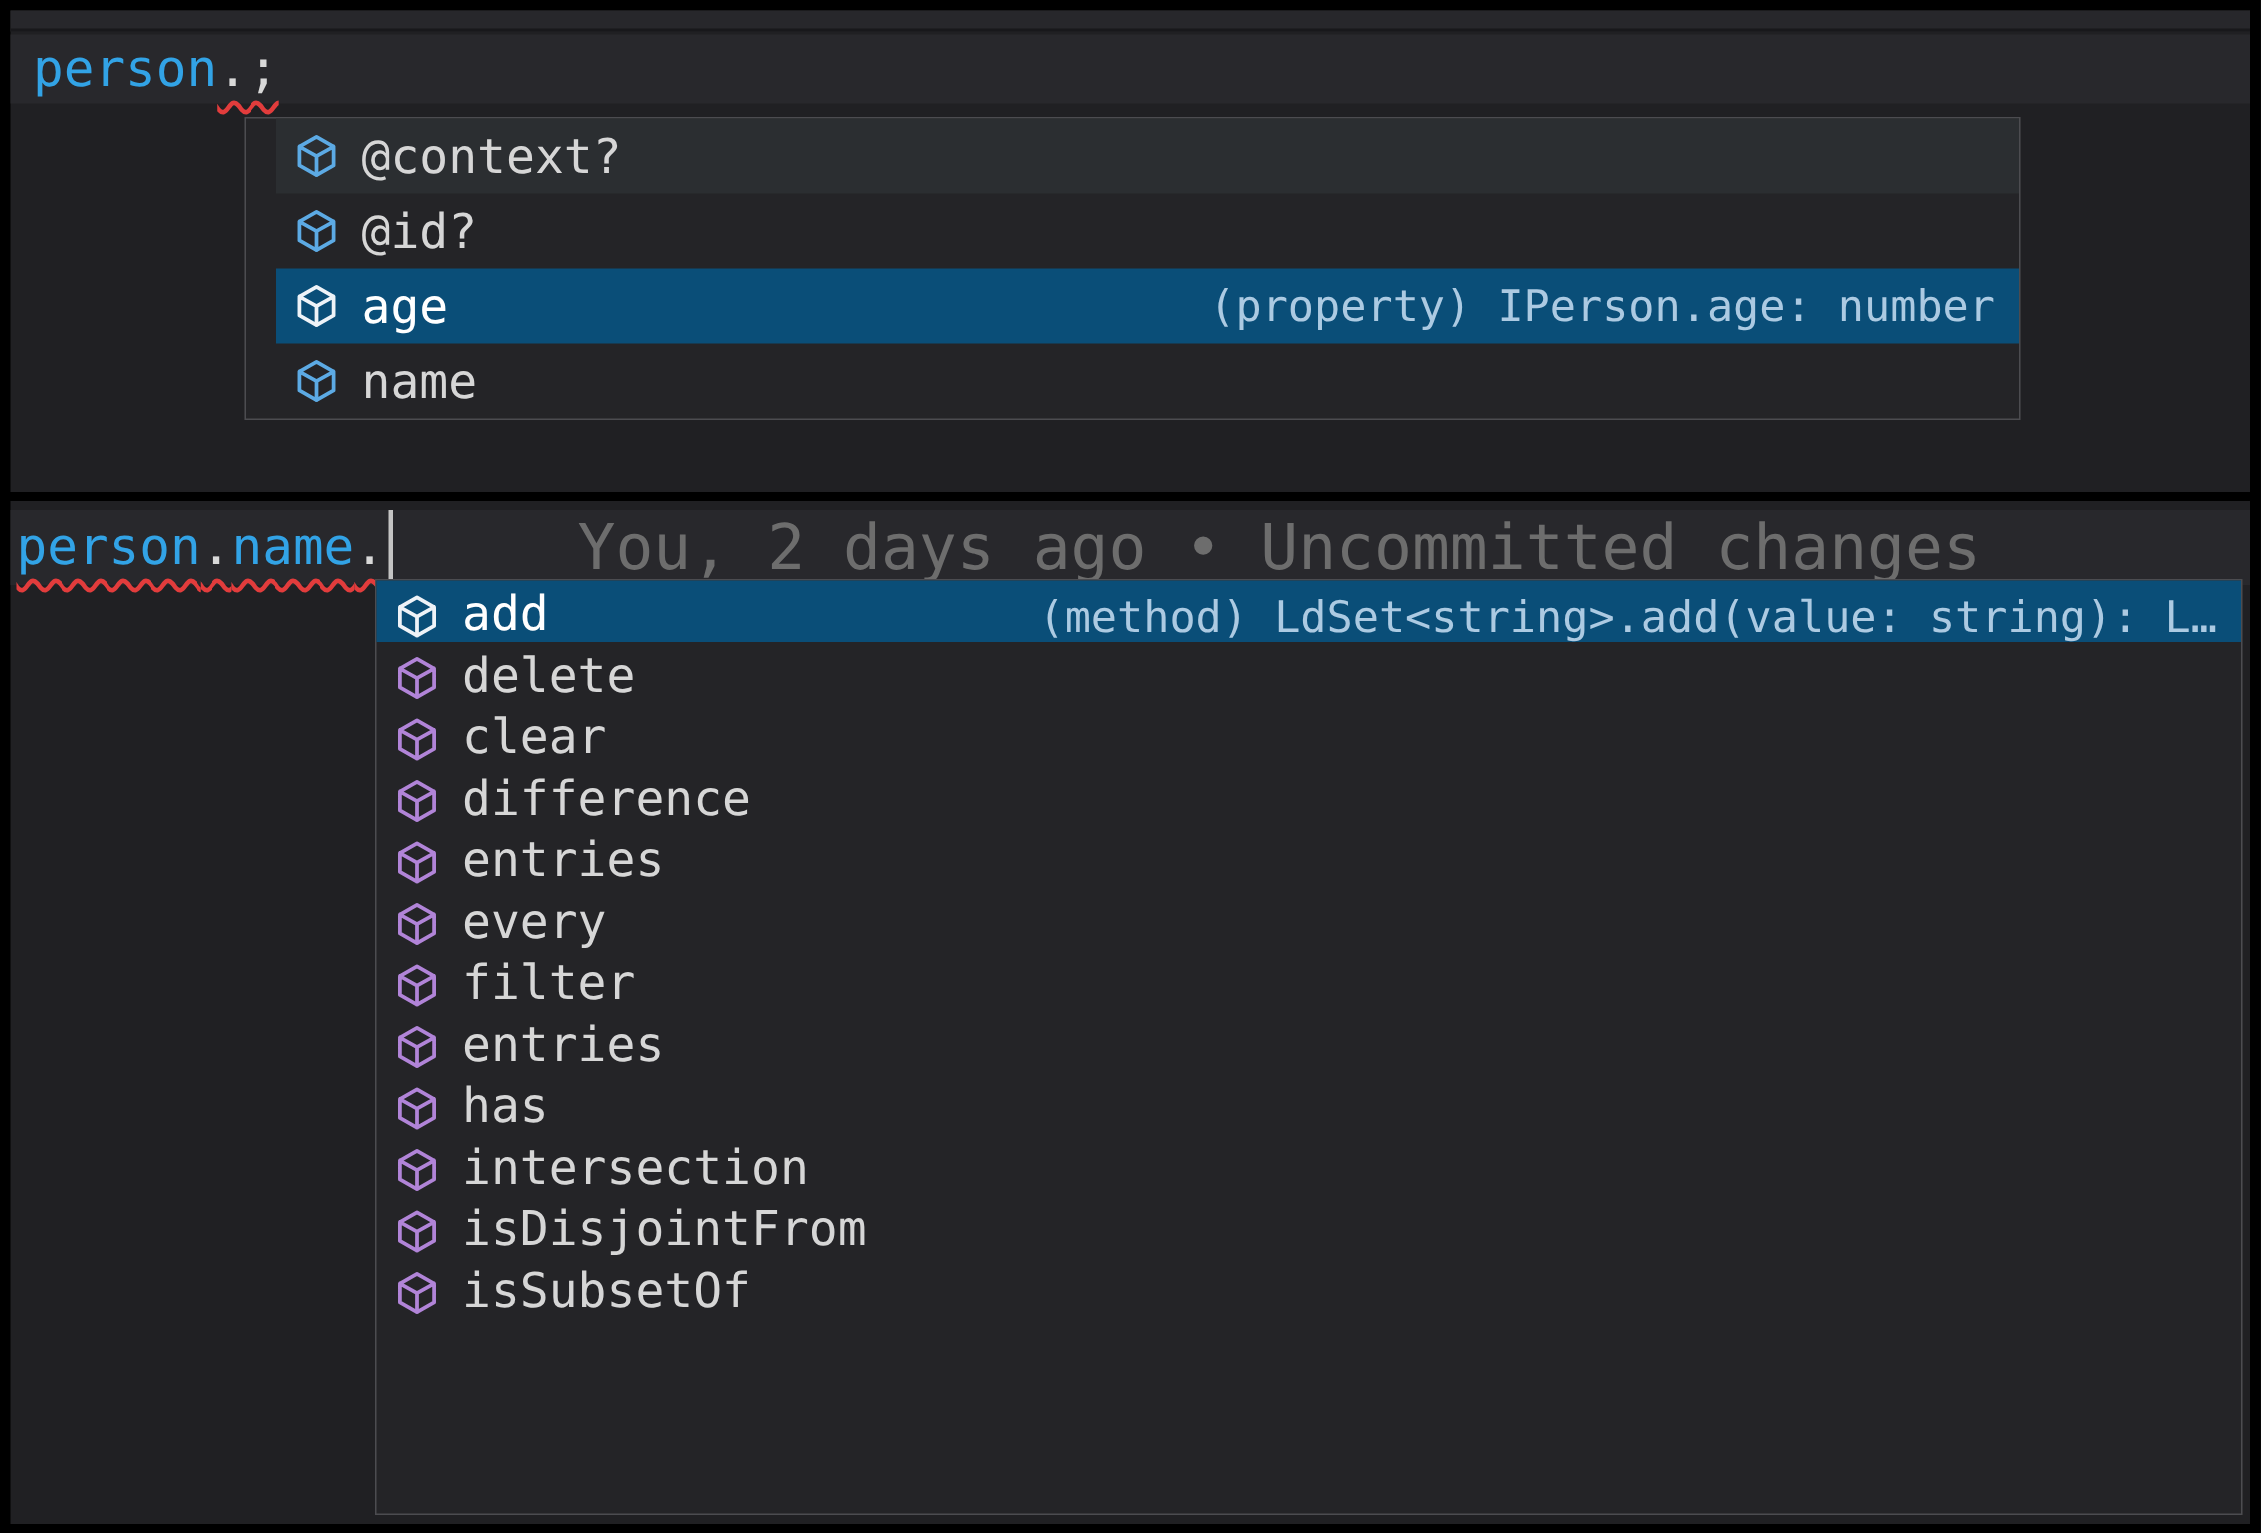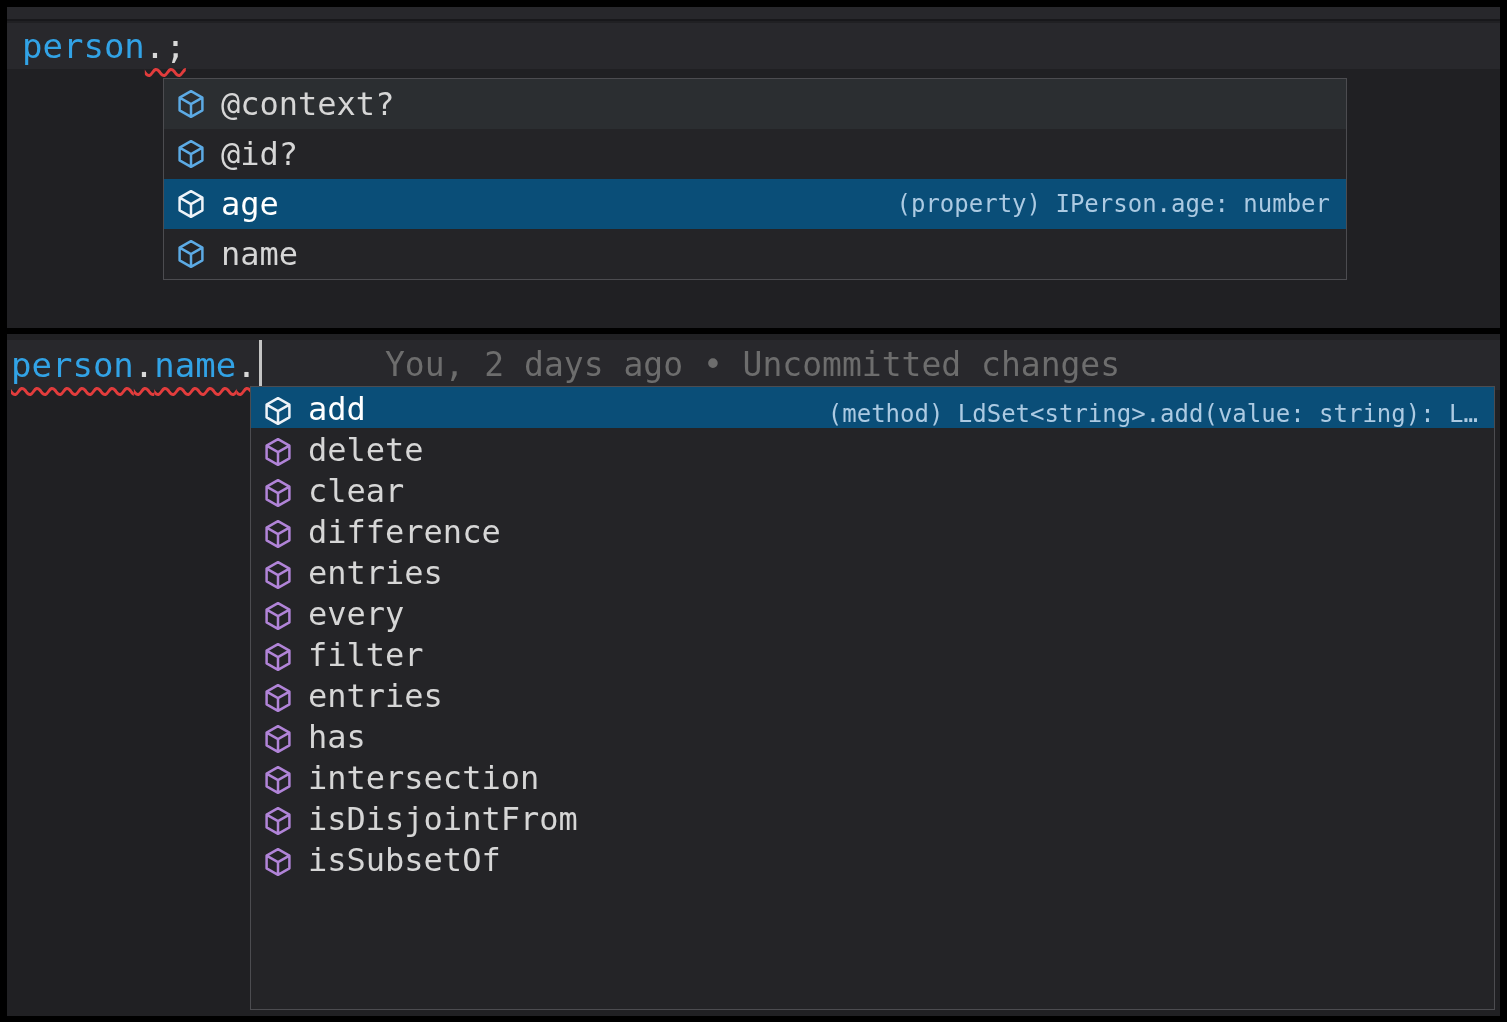--- a/index.html
+++ b/index.html
@@ -25,41 +25,41 @@
   .codeline-1 { top:17px; left:15px; }
   .codeline-2 { top:9px; left:4px; }
   .tok-blue { color:#32a3e6; }
   .err-squiggle { text-decoration-line:underline; text-decoration-style:wavy;
     text-decoration-color:#e23c3c; text-decoration-thickness:3px;
     text-underline-offset:10px; }
   .cursor-bar { position:absolute; top:6px; left:252px; width:3px; height:49px;
     background:#c4c4c4; z-index:3; }
 
   .blame { position:absolute; top:9px; left:378px; height:44px; line-height:44px;
-    font-size:33px; color:#6d6d6d; white-space:pre; z-index:1; }
+    font-size:42px; color:#6d6d6d; white-space:pre; z-index:1; }
 
   .suggest { position:absolute; background:#242427; border:1px solid #4c4c50;
     z-index:5; }
   .suggest-top { left:156px; top:71px; width:1184px; height:202px; }
   .suggest-bottom { left:243px; top:52px; width:1245px; height:624px; }
 
   .srow { display:flex; align-items:center; padding:0 16px 0 10px;
     font-size:32px; color:#d6d6d6; }
-  .suggest-top .srow { height:50px; }
+  .suggest-top .srow { height:50px;margin-left:20px; }
   .suggest-bottom .srow { height:41px;align-items:flex-end; }
   .srow.hovered { background:#2b2e31; }
   .srow.selected { background:#0a4e78; color:#ffffff; }
   .srow .cube { width:34px; height:34px; flex:0 0 34px; display:flex;
     align-items:center; justify-content:center; margin-right:13px; }
   .cube svg { width:32px; height:32px; display:block; }
   .cube-field { color:#5caae4; }
   .cube-method { color:#b184d8; }
   .srow.selected .cube-field, .srow.selected .cube-method { color:#eef3f8; }
   .srow .label { white-space:pre; }
-  .srow .detail { margin-left:auto; font-size:24px; color:#accae2;
+  .srow .detail { margin-left:auto; font-size:29px; color:#accae2;
     white-space:pre; overflow:hidden; }
 </style>
 </head>
 <body>
 
 <svg width="0" height="0" style="position:absolute">
   <defs>
     <g id="cube-glyph">
       <path d="M8 1.6 L13.7 4.85 L13.7 11.15 L8 14.4 L2.3 11.15 L2.3 4.85 Z
                M2.3 4.85 L8 8.05 L13.7 4.85 M8 8.05 L8 14.4" fill="none" stroke="currentColor" stroke-width="1.25" stroke-linejoin="round" stroke-linecap="round"></path>

